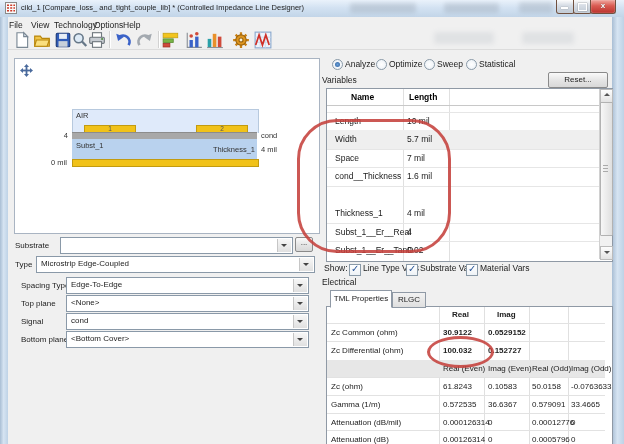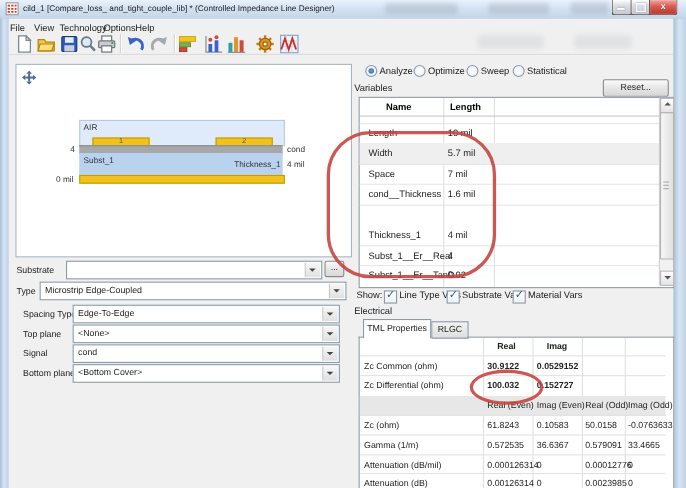--- a/index.html
+++ b/index.html
@@ -387,21 +387,21 @@
       <span class="ecell" style="left:4px">Attenuation (dB/mil)</span>
       <span class="ecell" style="left:116px">0.000126314</span>
       <span class="ecell" style="left:161px">0</span>
       <span class="ecell" style="left:205px">0.00012776</span>
       <span class="ecell" style="left:244px">0</span>
     </div>
     <div class="erow" style="top:123px;height:18px;border-bottom:none">
       <span class="ecell" style="left:4px">Attenuation (dB)</span>
       <span class="ecell" style="left:116px">0.00126314</span>
       <span class="ecell" style="left:161px">0</span>
-      <span class="ecell" style="left:205px">0.0023985</span>
+      <span class="ecell" style="left:205px">0.0005796</span>
       <span class="ecell" style="left:244px">0</span>
     </div>
   </div>
 
   <div class="abs red-oval" style="left:297px;top:119px;width:148px;height:128px;border-radius:40px"></div>
   <div class="abs red-oval" style="left:427px;top:336px;width:61px;height:26px;border-radius:50%"></div>
 
 </div>
 
 </body></html>

